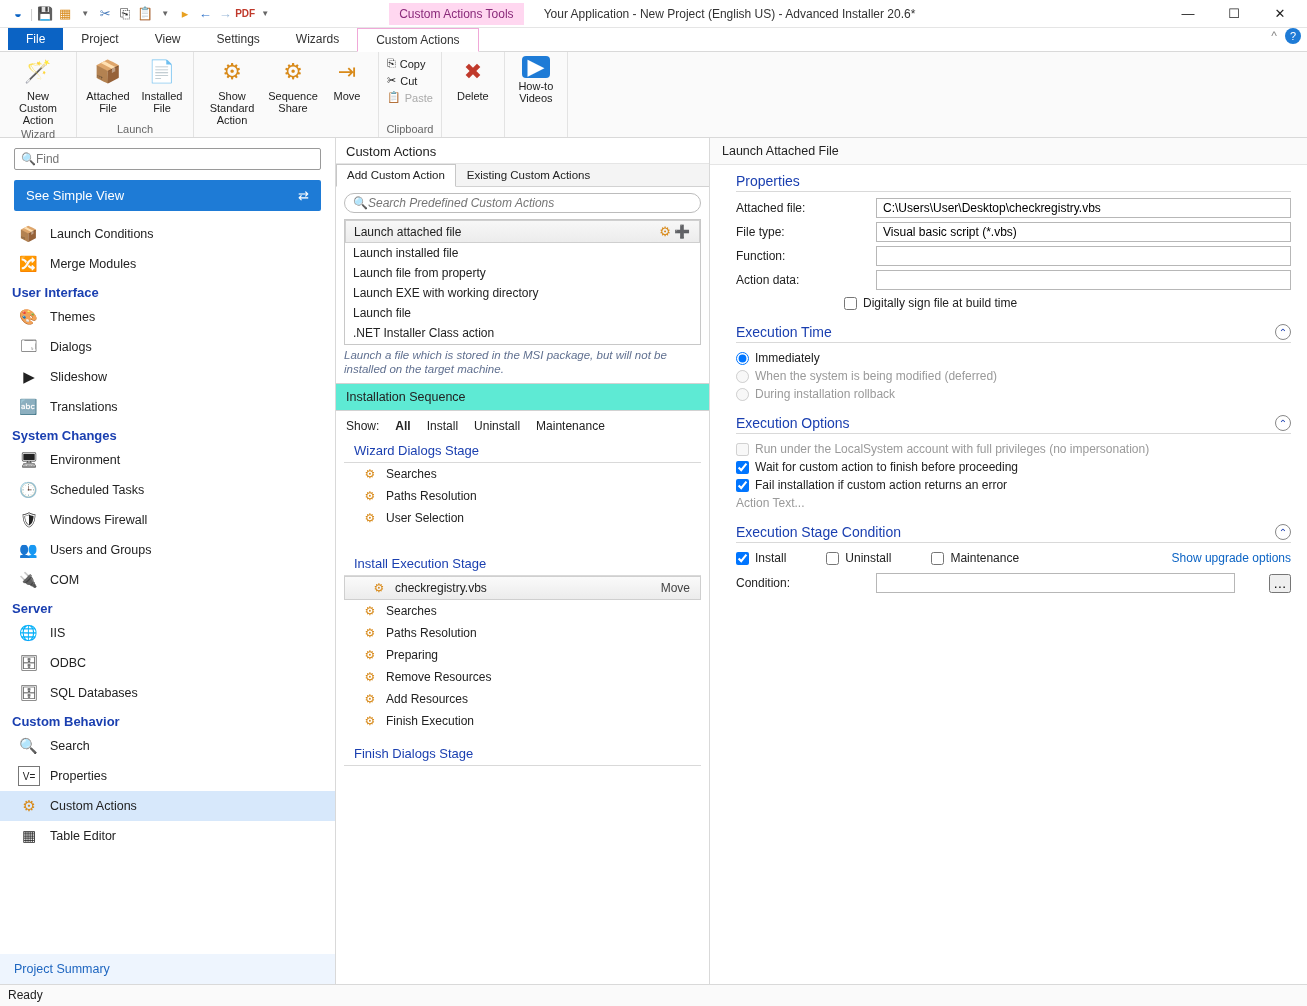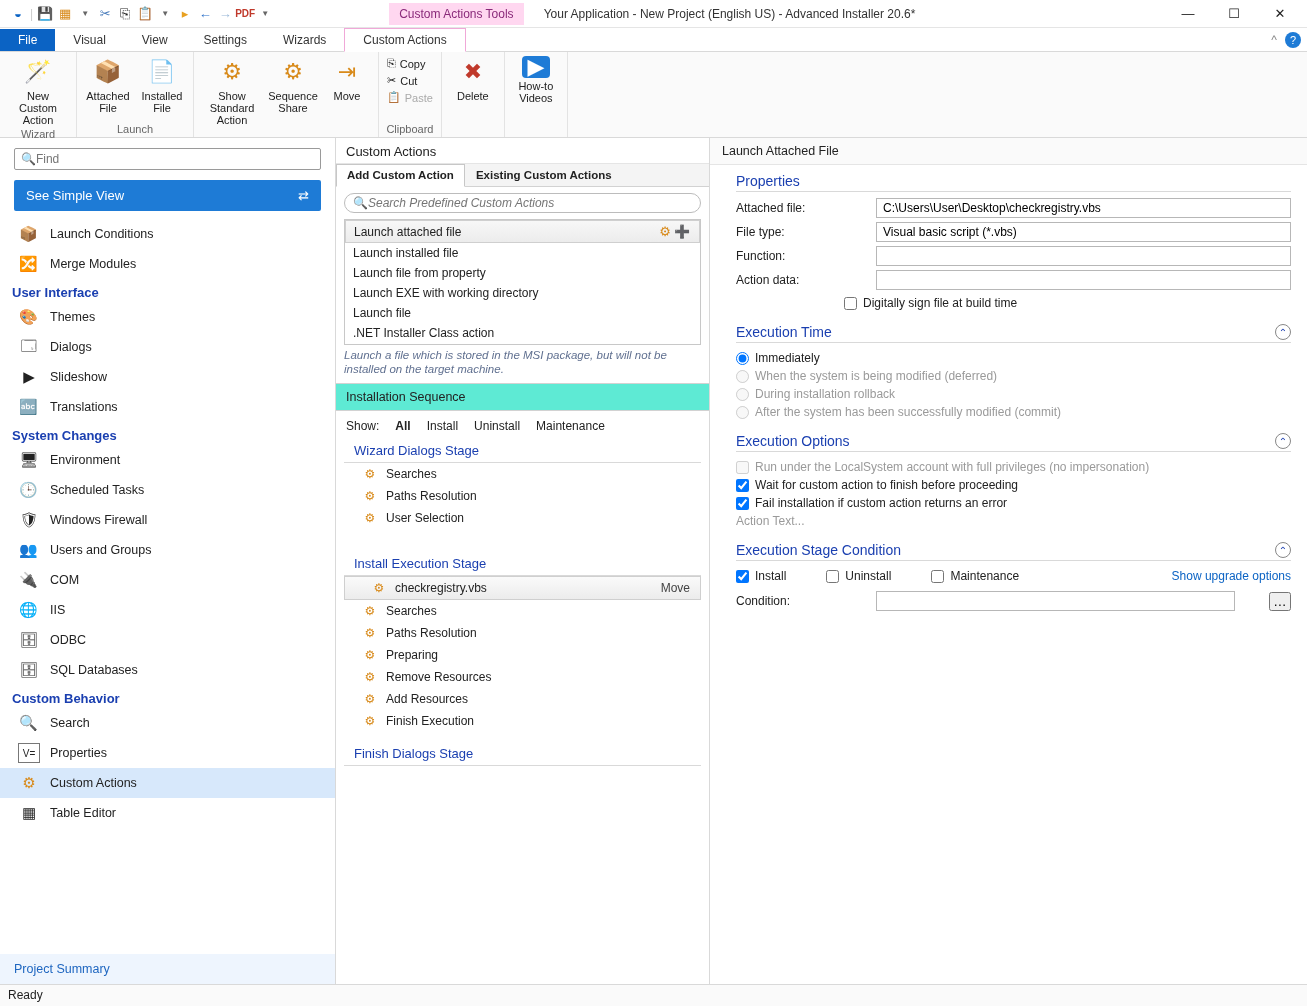--- a/index.html
+++ b/index.html
@@ -6,21 +6,21 @@
 body { background: #fff; width: 1307px; height: 1006px; overflow: hidden; font-size: 12px; color: #222; }
 
 .titlebar { display: flex; align-items: center; height: 28px; border-bottom: 1px solid #e5e5e5; padding: 0 4px; }
 .qat { display: flex; align-items: center; gap: 4px; padding: 0 6px; }
 .qat .ico { width: 16px; height: 16px; display: inline-flex; align-items: center; justify-content: center; font-size: 13px; }
 .titlebar .context-tab { background: #ffd7f0; color: #8a2a7a; padding: 4px 10px; font-size: 12px; margin-left: 110px; }
 .titlebar .apptitle { flex: 1; text-align: left; padding-left: 20px; font-size: 12px; color: #333; }
 .winctl { display: flex; }
 .winctl div { width: 46px; height: 28px; display: flex; align-items: center; justify-content: center; font-size: 13px; }
 
-.menutabs { display: flex; align-items: center; height: 24px; border-bottom: 1px solid #d9d9d9; }
+.menutabs { display: flex; align-items: flex-start; height: 24px; border-bottom: 1px solid #d9d9d9; padding-left: 8px; }
 .menutabs .tab { padding: 4px 18px; font-size: 12px; color: #333; }
 .menutabs .tab.file { background: #0b63c4; color: #fff; }
 .menutabs .tab.context { background: #fff; border: 1px solid #f0a8d8; border-bottom: 1px solid #fff; color: #333; }
 .menutabs .help { margin-left: auto; margin-right: 6px; display: flex; gap: 8px; align-items: center;}
 .helpq { width: 16px;height:16px;border-radius:50%;background:#1e7bd6;color:#fff;display:flex;align-items:center;justify-content:center;font-size:11px;}
 
 .ribbon { display: flex; height: 86px; border-bottom: 1px solid #d9d9d9; background: #fafafa; }
 .ribbon .group { border-right: 1px solid #e3e3e3; padding: 2px 6px 0; display: flex; flex-direction: column; }
 .ribbon .group .buttons { display: flex; gap: 4px; flex: 1;}
 .ribbon .bigbtn { display: flex; flex-direction: column; align-items: center; justify-content: flex-start; width: 64px; padding: 2px 2px 0; text-align: center; line-height: 1.1; font-size: 11px; }
@@ -38,21 +38,21 @@
 .searchbox input { border: none; outline: none; flex: 1; font-size: 12px; }
 .simpleview { margin: 4px 14px 8px; background: #1e7bd6; color: #fff; padding: 8px 12px; display: flex; justify-content: space-between; align-items: center; border-radius: 2px; font-size: 13px;}
 .navcat { padding: 6px 12px 2px; color: #1a3fb0; font-weight: 600; font-size: 13px; }
 .navitem { display: flex; align-items: center; gap: 10px; padding: 5px 12px 5px 18px; font-size: 12.5px; }
 .navitem.sel { background: #d7e8fb; }
 .navitem .nic { width: 22px; height: 20px; display:inline-flex; align-items:center; justify-content:center; font-size:15px;}
 .projectsummary { margin-top: auto; background: #eef5fe; color: #1e66c0; padding: 8px 14px; font-size: 12.5px; }
 
 .middle { width: 374px; border-right: 1px solid #d9d9d9; display: flex; flex-direction: column; background:#fff;}
 .panelhdr { padding: 6px 10px 4px; font-size: 13px; border-bottom:1px solid #e5e5e5;}
-.subtabs { display: flex; border-bottom: 1px solid #d2d2d2; background:#f4f4f4;font-weight:bold;}
+.subtabs { display: flex; border-bottom: 1px solid #d2d2d2; background:#f4f4f4;}
 .subtabs .stab { padding: 4px 10px; font-size: 11.5px; border: 1px solid transparent; }
 .subtabs .stab.active { background: #fff; border: 1px solid #c7c7c7; border-bottom: 1px solid #fff; margin-bottom:-1px;}
 .searchca { margin: 6px 8px; border: 1px solid #bcbcbc; border-radius: 10px; display: flex; align-items: center; padding: 2px 8px; }
 .searchca input { border: none; outline: none; flex: 1; font-style: italic; color: #888; font-size: 12px; }
 .calist { margin: 0 8px; border: 1px solid #c8c8c8; height: 126px; overflow-y: auto; }
 .carow { padding: 3px 8px; font-size: 12px; display:flex; align-items:center;}
 .carow.sel { background: linear-gradient(#f7f7f7,#ececec); border:1px solid #cfcfcf; }
 .carow .rowicons { margin-left:auto; display:flex; gap:4px; font-size:13px;}
 .cahint { font-style: italic; color: #607090; font-size: 11.5px; padding: 4px 8px 6px; line-height:1.2;}
 .seqhdr { background:#5eead4; border-top:1px solid #d2d2d2; border-bottom:1px solid #d2d2d2; padding:6px 10px; font-size:12.5px;}
@@ -106,21 +106,21 @@
   <div class="apptitle">Your Application - New Project (English US) - Advanced Installer 20.6*</div>
   <div class="winctl">
     <div>—</div>
     <div>☐</div>
     <div>✕</div>
   </div>
 </div>
 
 <div class="menutabs">
   <div class="tab file">File</div>
-  <div class="tab">Visual</div>
+  <div class="tab">Project</div>
   <div class="tab">View</div>
   <div class="tab">Settings</div>
   <div class="tab">Wizards</div>
   <div class="tab context">Custom Actions</div>
   <div class="help">
     <span style="color:#888">^</span>
     <span class="helpq">?</span>
   </div>
 </div>
 
@@ -253,20 +253,21 @@
         <span>Windows Firewall</span>
       </div>
     <div class="navitem">
         <span class="nic">👥</span>
         <span>Users and Groups</span>
       </div>
     <div class="navitem">
         <span class="nic">🔌</span>
         <span>COM</span>
       </div>
+    <div class="navcat">Server</div>
     <div class="navitem">
         <span class="nic">🌐</span>
         <span>IIS</span>
       </div>
     <div class="navitem">
         <span class="nic">🗄</span>
         <span>ODBC</span>
       </div>
     <div class="navitem">
         <span class="nic">🗄</span>
@@ -408,24 +409,20 @@
           <span>Immediately</span>
         </div>
       <div class="radiorow disabled">
           <input type="radio" disabled="" style="">
           <span>When the system is being modified (deferred)</span>
         </div>
       <div class="radiorow disabled">
           <input type="radio" disabled="" style="">
           <span>During installation rollback</span>
         </div>
-      <div class="radiorow disabled">
-          <input type="radio" disabled="" style="">
-          <span>After the system has been successfully modified (commit)</span>
-        </div>
     </div>
     <div class="section">
       <div class="secttitle">
           <span>Execution Options</span>
           <span class="collapse">⌃</span>
         </div>
       <div class="checkrow disabled">
           <input type="checkbox" disabled="" style="">
           <span>Run under the LocalSystem account with full privileges (no impersonation)</span>
         </div>

